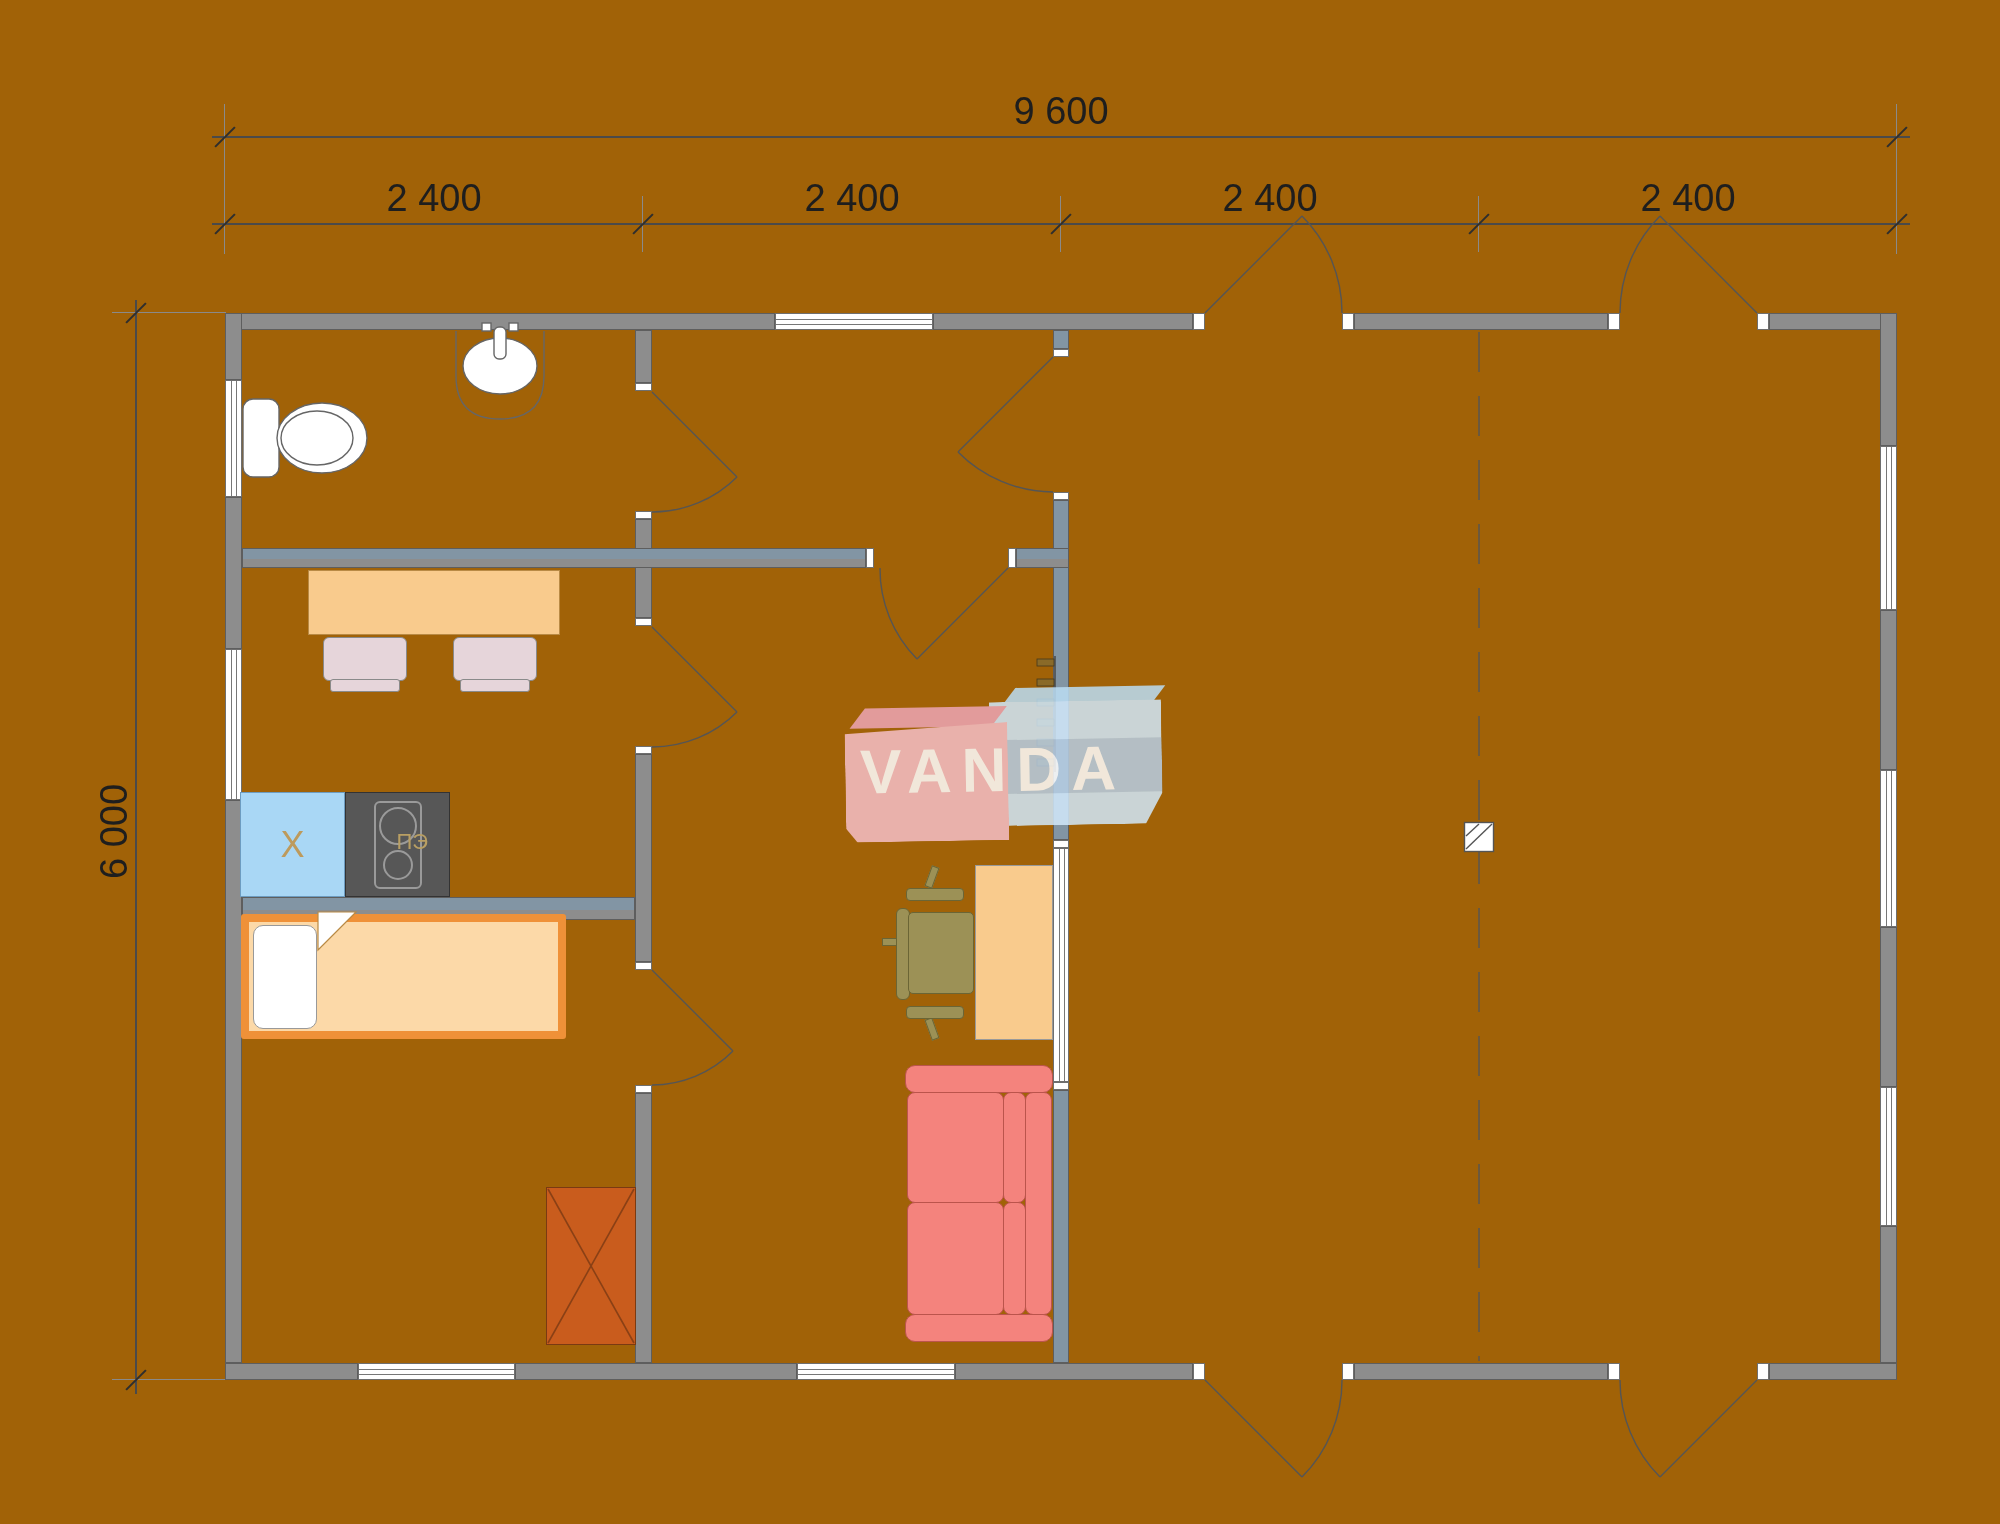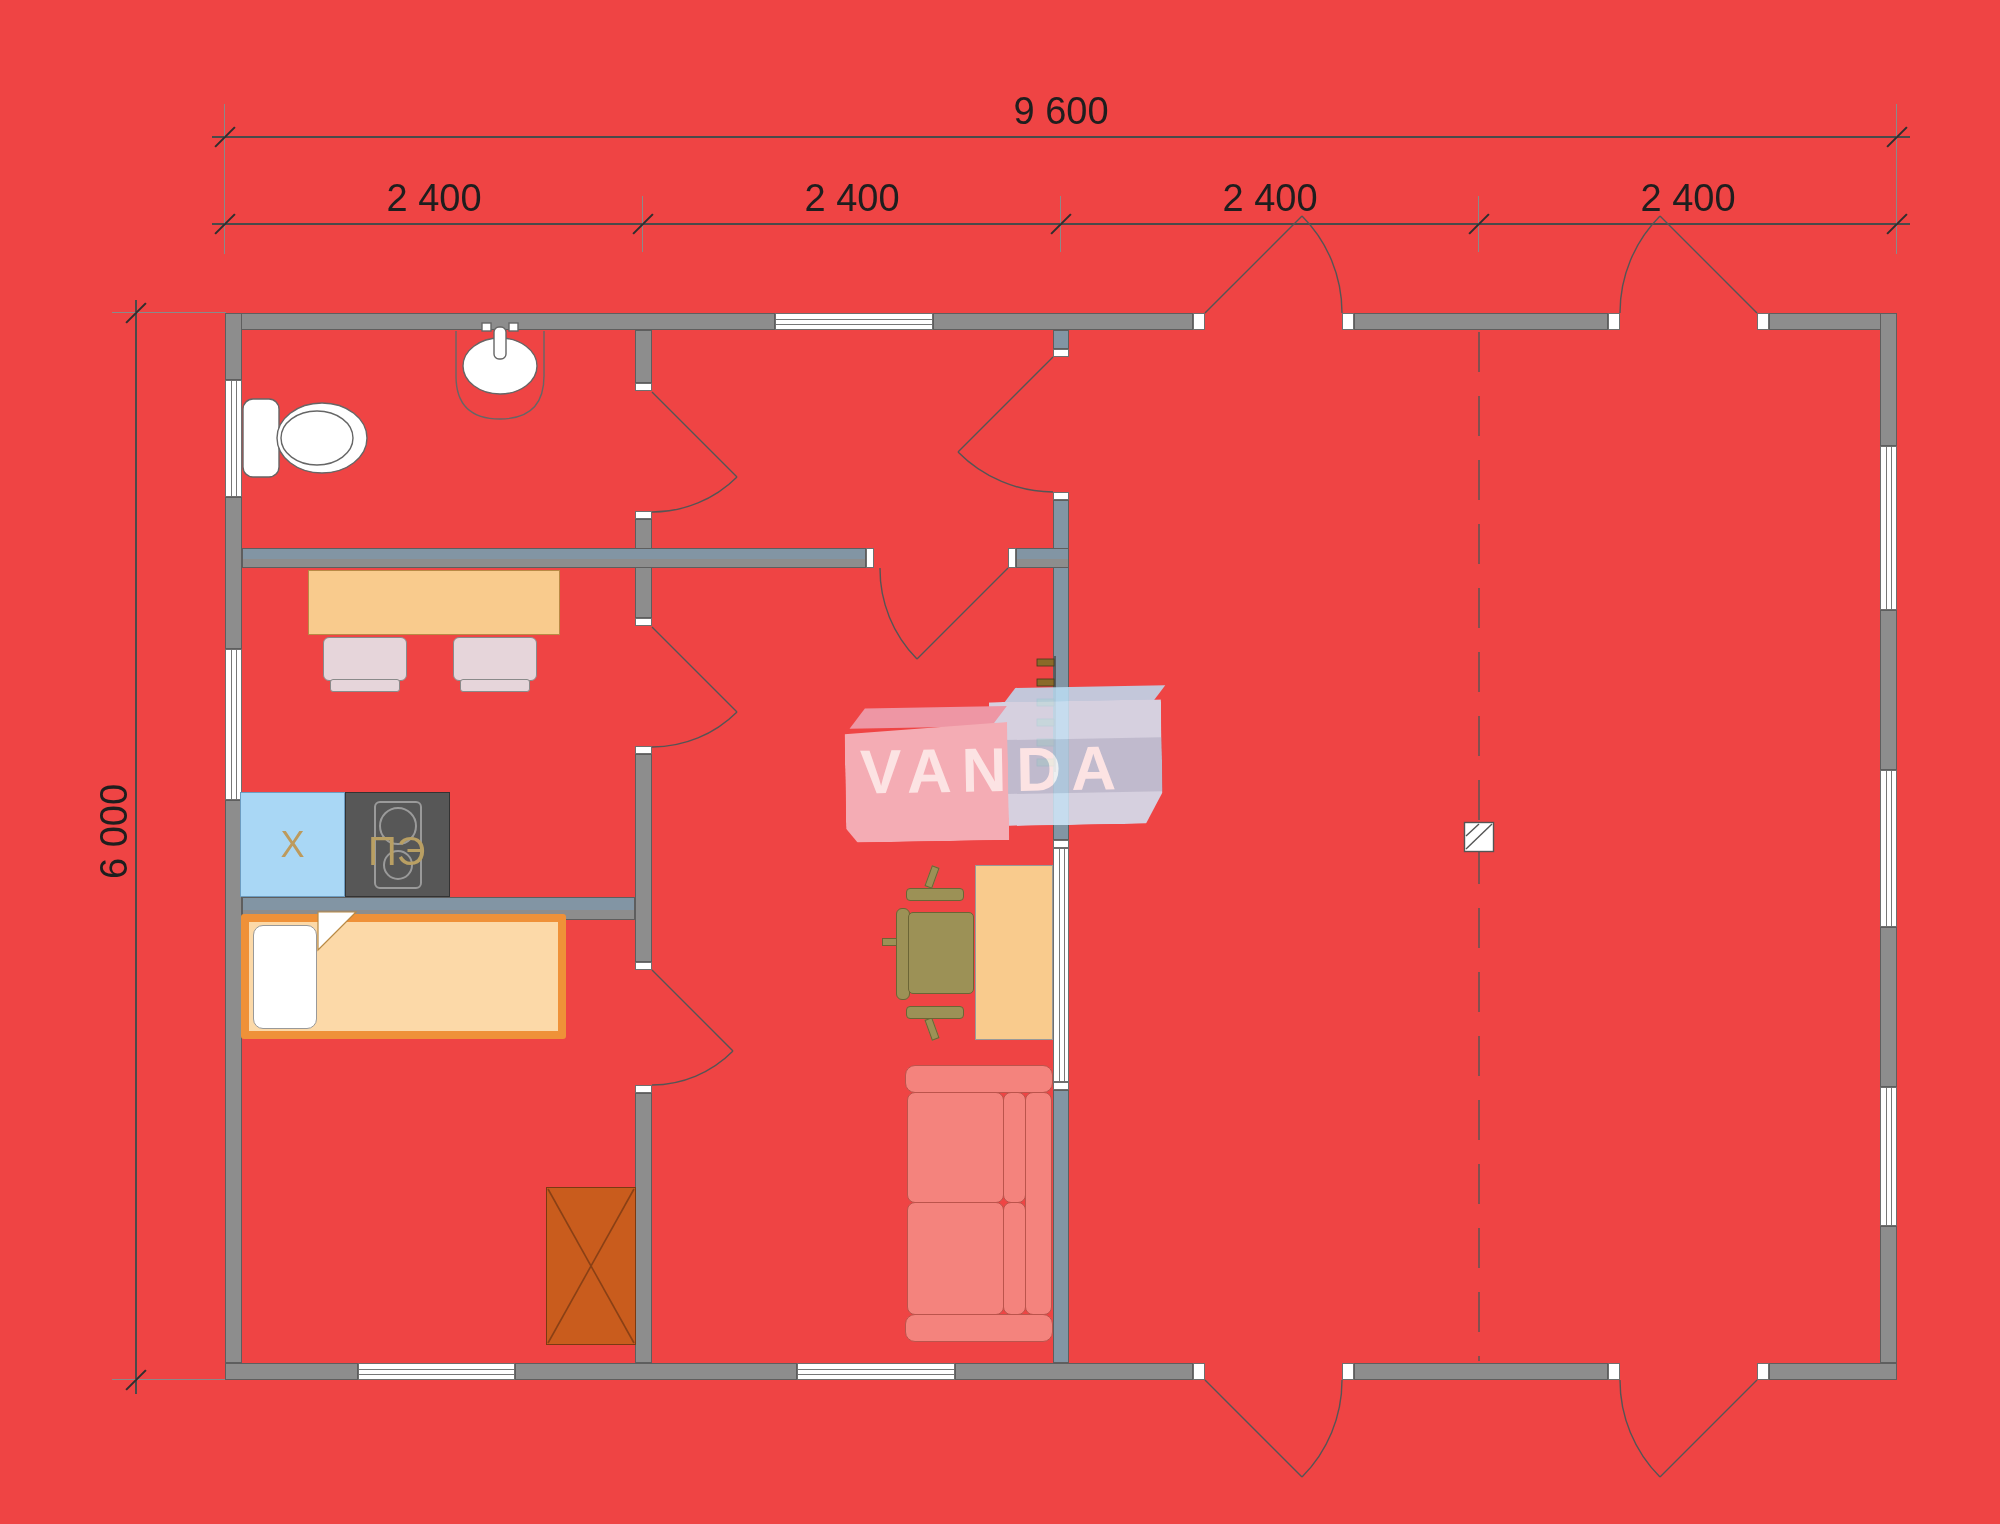--- a/index.html
+++ b/index.html
@@ -1,16 +1,16 @@
 <!DOCTYPE html>
 <html style="--wall: #8d8d8d; --wall-blue: #8295a4; --line: #555555; --furn-light: #f9cb8d; --mattress: #fcd9a8; --bed-frame: #ef9138; --fridge: #a9d7f5; --fridge-label: #bd9a5c; --stove: #575757; --stove-label: #b99f63; --chair-pink: #e6d5da; --chair-olive: #9c9156; --sofa: #f4837d; --sofa-line: #bb544c; --wardrobe: #c95c1d; --logo-pink: #f6bfc8; --logo-pink-top: #eea5b5; --logo-blue: #d2e9fb; --logo-blue-top: #bcdef5; --logo-text: #ffffff;"><head>
 <meta charset="utf-8">
 <style>
   html,body{margin:0;padding:0;background:#fff;font-family:"Liberation Sans",sans-serif;}
-  #canvas{position:relative;width:2000px;height:1524px;background:#ef4444;overflow:hidden;}
+  #canvas{position:relative;width:2000px;height:1524px;background:#a16207;overflow:hidden;}
   .abs{position:absolute;box-sizing:border-box;}
   
   .dimline-h{height:2px;background:#4a4a4a;}
   .dimline-v{width:2px;background:#4a4a4a;}
   .ext-v{width:1px;background:#8a8a8a;}
   .ext-h{height:1px;background:#8a8a8a;}
   .slash{width:2px;height:28px;background:#2e2e2e;transform:rotate(45deg);}
   .dimtext{color:#1e1e1e;font-size:38px;text-align:center;white-space:nowrap;}
   
   .wall{background:var(--wall,#8d8d8d);border:1px solid #5e5e5e;}
@@ -128,21 +128,21 @@
   <div class="abs chair-back" style="left:460px;top:679px;width:70px;height:13px;"></div>
 
   <div class="abs" style="left:240px;top:792px;width:105px;height:105px;background:var(--fridge,#a9d7f5);border:1px solid #6d9cc0;display:flex;align-items:center;justify-content:center;">
     <span style="color:var(--fridge-label,#bd9a5c);font-size:36px;">X</span>
   </div>
 
   <div class="abs" style="left:345px;top:792px;width:105px;height:105px;background:var(--stove,#575757);border:1px solid #333;">
     <div class="abs" style="left:28px;top:8px;width:48px;height:88px;border:2px solid #9a9a9a;border-radius:6px;"></div>
     <div class="abs" style="left:33px;top:14px;width:38px;height:38px;border:2px solid #9a9a9a;border-radius:50%;"></div>
     <div class="abs" style="left:37px;top:57px;width:30px;height:30px;border:2px solid #9a9a9a;border-radius:50%;"></div>
-    <div class="abs" style="left:22px;top:36px;width:60px;text-align:left;color:var(--stove-label,#b99f63);font-size:40px;">ПЭ</div>
+    <div class="abs" style="left:22px;top:36px;width:60px;text-align:right;color:var(--stove-label,#b99f63);font-size:22px;">ПЭ</div>
   </div>
 
   <div class="abs" style="left:241px;top:914px;width:325px;height:125px;background:var(--mattress,#fcd9a8);border:8px solid var(--bed-frame,#ef9138);border-radius:3px;"></div>
   <div class="abs" style="left:253px;top:925px;width:64px;height:104px;background:#fff;border:1px solid #999;border-radius:10px;"></div>
 
   <div class="abs" style="left:546px;top:1187px;width:90px;height:158px;background:var(--wardrobe,#c95c1d);border:1px solid #7a3a12;"></div>
 
   <div class="abs" style="left:975px;top:865px;width:78px;height:175px;background:var(--furn-light,#f9cb8d);border:1px solid #999;"></div>
 
   <div class="abs olive" style="left:928px;top:866px;width:8px;height:22px;transform:rotate(20deg);"></div>

